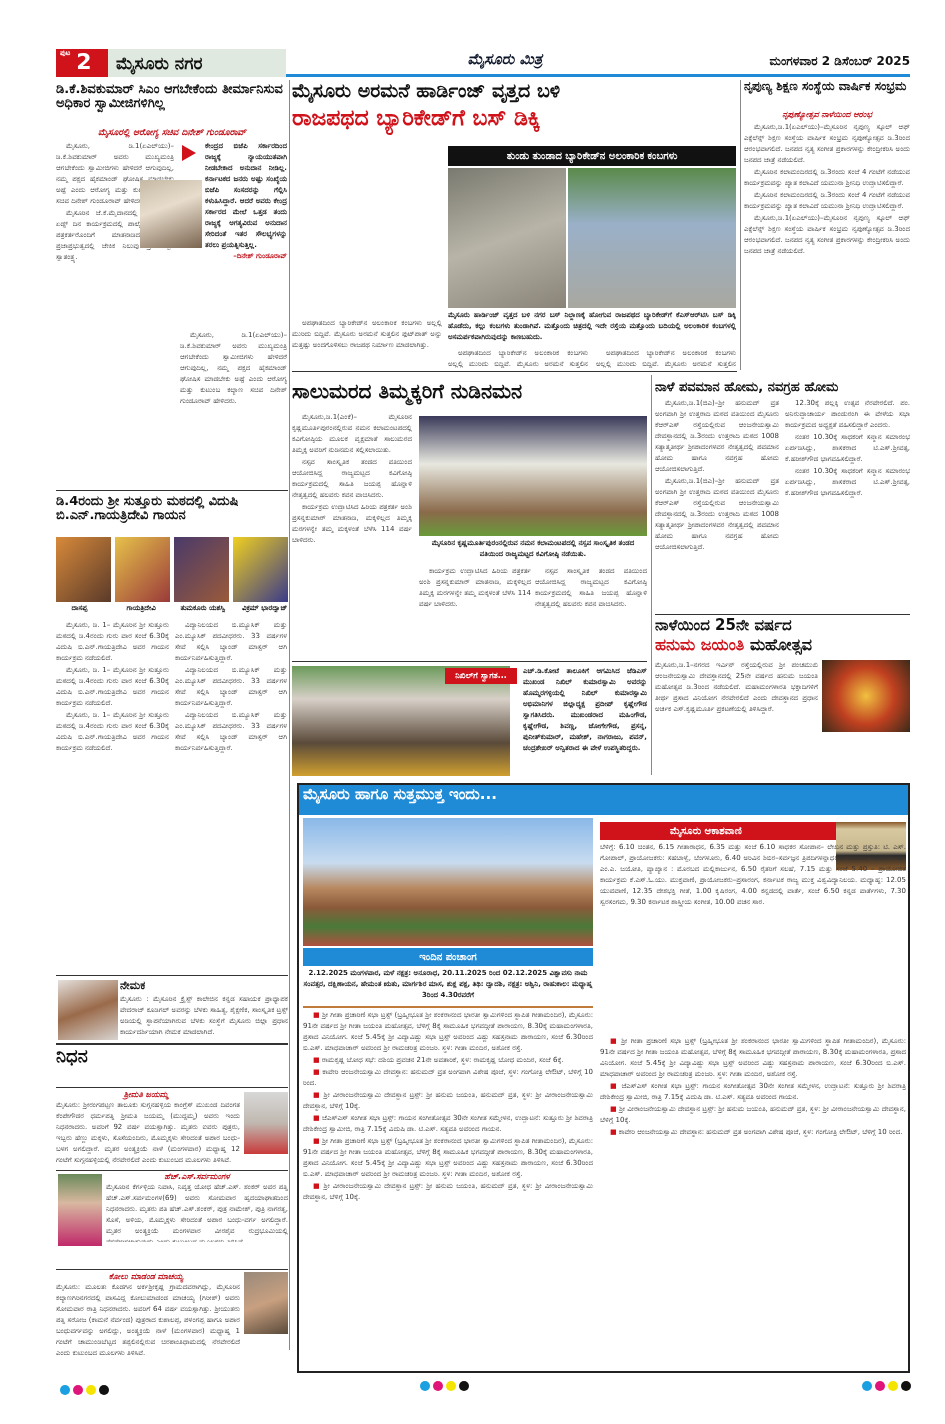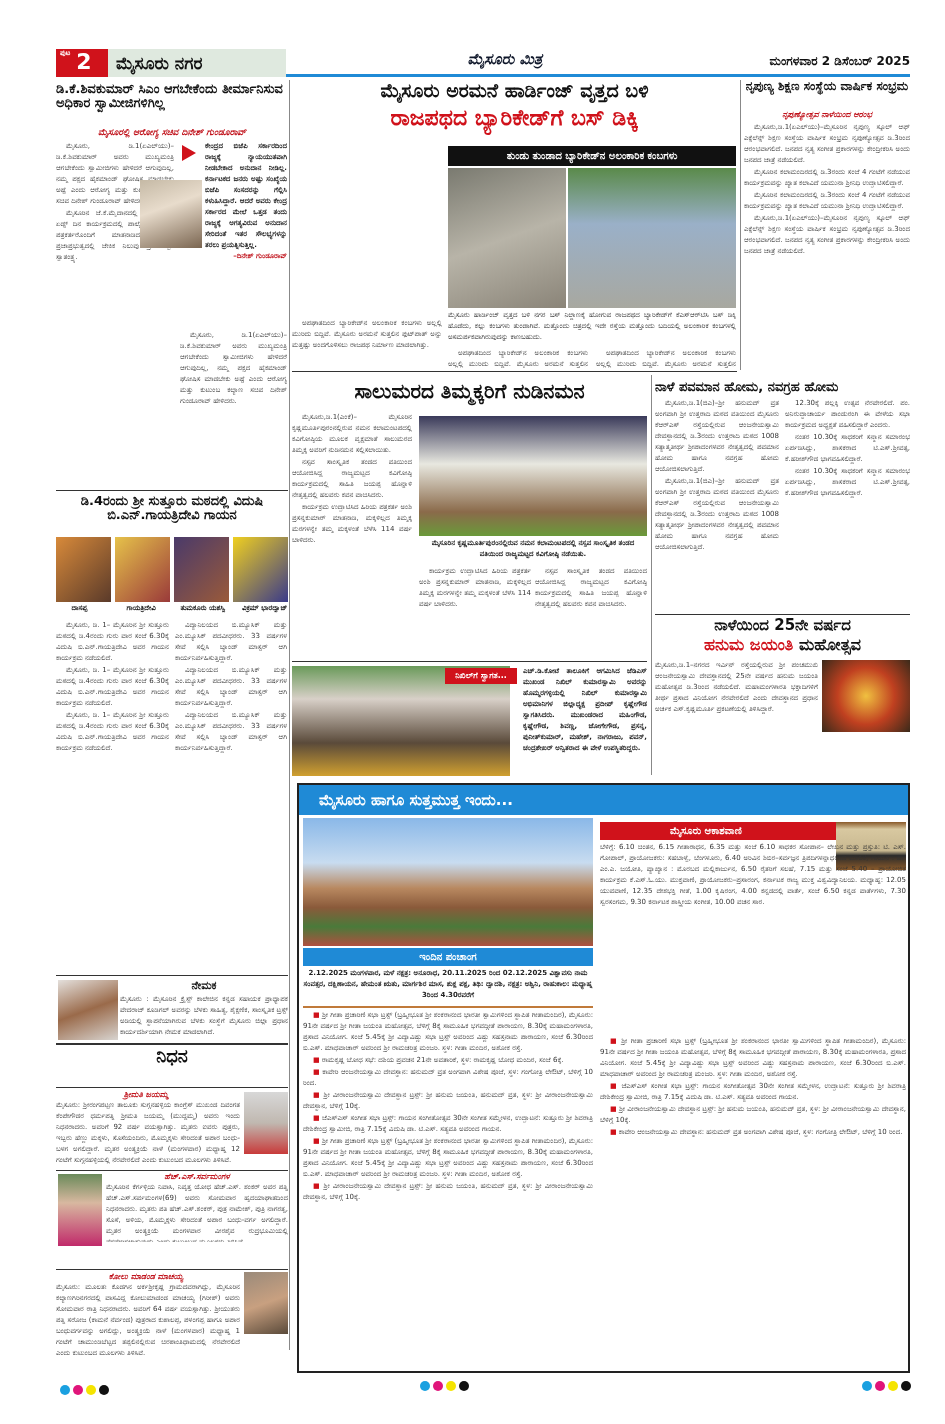--- a/index.html
+++ b/index.html
@@ -1,21 +1,21 @@
 <!DOCTYPE html>
 <html><head>
 <meta charset="utf-8">
 <style>
 *{box-sizing:border-box;margin:0;padding:0}
 body{width:945px;height:1424px;background:#fff;font-family:"DejaVu Sans",sans-serif;color:#111;position:relative;overflow:hidden}
 .abs{position:absolute}
 .txt{font-size:7px;line-height:11px;color:#333;text-align:justify;overflow:hidden}
 .txt p{margin-bottom:1px;text-indent:10px}
 .photo{background:linear-gradient(135deg,#8a7a6a,#c4b29a 40%,#5a4a3a);overflow:hidden}
-.hl{font-weight:bold;color:#111;text-align:center;line-height:1.1}
+.hl{font-weight:bold;color:#111;line-height:1.1}
 .red{color:#d0121b}
 .sub{color:#c0121b;font-weight:bold;text-align:center;font-style:italic}
 .caption{font-size:7px;font-weight:bold;text-align:center;color:#111}
 .rule{background:#333}
 .vrule{background:#888}
 .dot{width:10px;height:10px;border-radius:50%;display:inline-block;margin-right:3px}
 </style>
 </head>
 <body>
 
@@ -99,21 +99,21 @@
 </div>
 
 <div class="abs vrule" style="left:289px;top:80px;width:1px;height:1270px"></div>
 <div class="abs hl" style="left:292px;top:80px;width:445px;font-size:19px">ಮೈಸೂರು ಅರಮನೆ ಹಾರ್ಡಿಂಜ್ ವೃತ್ತದ ಬಳಿ</div>
 <div class="abs hl red" style="left:292px;top:106px;width:445px;font-size:22px">ರಾಜಪಥದ ಬ್ಯಾರಿಕೇಡ್‌ಗೆ ಬಸ್ ಡಿಕ್ಕಿ</div>
 <div class="abs txt" style="left:292px;top:145px;width:155px;height:170px">
 </div>
 <div class="abs" style="left:448px;top:146px;width:288px;height:20px;background:#111;color:#fff;font-size:10px;font-weight:bold;text-align:center;line-height:20px">ತುಂಡು ತುಂಡಾದ ಬ್ಯಾರಿಕೇಡ್‌ನ ಅಲಂಕಾರಿಕ ಕಂಬಗಳು</div>
 <div class="abs photo" style="left:448px;top:168px;width:118px;height:140px;background:linear-gradient(160deg,#7a7a70,#b8b4a8 50%,#8a8478)"></div>
 <div class="abs photo" style="left:568px;top:168px;width:168px;height:140px;background:linear-gradient(180deg,#5a8a4a,#9ab0c8 40%,#a8a8a0)"></div>
-<div class="abs txt" style="left:448px;top:310px;width:288px;height:36px;font-weight:normal;color:#222">ಮೈಸೂರು ಹಾರ್ಡಿಂಜ್ ವೃತ್ತದ ಬಳಿ ನಗರ ಬಸ್ ನಿಲ್ದಾಣಕ್ಕೆ ಹೋಗುವ ರಾಜಪಥದ ಬ್ಯಾರಿಕೇಡ್‌ಗೆ ಕೆಎಸ್‌ಆರ್‌ಟಿಸಿ ಬಸ್ ಡಿಕ್ಕಿ ಹೊಡೆದು, ಕಲ್ಲು ಕಂಬಗಳು ತುಂಡಾಗಿವೆ. ಮತ್ತೊಂದು ಚಿತ್ರದಲ್ಲಿ ಇದೇ ರಸ್ತೆಯ ಮತ್ತೊಂದು ಬದಿಯಲ್ಲಿ ಅಲಂಕಾರಿಕ ಕಂಬಗಳಲ್ಲಿ ಅಸಮರ್ಪಕವಾಗಿರುವುದನ್ನು ಕಾಣಬಹುದು.</div>
+<div class="abs txt" style="left:448px;top:310px;width:288px;height:36px;font-weight:bold;color:#222">ಮೈಸೂರು ಹಾರ್ಡಿಂಜ್ ವೃತ್ತದ ಬಳಿ ನಗರ ಬಸ್ ನಿಲ್ದಾಣಕ್ಕೆ ಹೋಗುವ ರಾಜಪಥದ ಬ್ಯಾರಿಕೇಡ್‌ಗೆ ಕೆಎಸ್‌ಆರ್‌ಟಿಸಿ ಬಸ್ ಡಿಕ್ಕಿ ಹೊಡೆದು, ಕಲ್ಲು ಕಂಬಗಳು ತುಂಡಾಗಿವೆ. ಮತ್ತೊಂದು ಚಿತ್ರದಲ್ಲಿ ಇದೇ ರಸ್ತೆಯ ಮತ್ತೊಂದು ಬದಿಯಲ್ಲಿ ಅಲಂಕಾರಿಕ ಕಂಬಗಳಲ್ಲಿ ಅಸಮರ್ಪಕವಾಗಿರುವುದನ್ನು ಕಾಣಬಹುದು.</div>
 <div class="abs txt" style="left:292px;top:318px;width:150px;height:48px">
     <p>ಅಪಘಾತದಿಂದ ಬ್ಯಾರಿಕೇಡ್‌ನ ಅಲಂಕಾರಿಕ ಕಂಬಗಳು ಅಲ್ಲಲ್ಲಿ ಮುರಿದು ಬಿದ್ದಿವೆ. ಮೈಸೂರು ಅರಮನೆ ಸುತ್ತಲಿನ ಫುಟ್‌ಪಾತ್ ಅನ್ನು ಮತ್ತಷ್ಟು ಅಂದಗೊಳಿಸಲು ರಾಜಪಥ ನಿರ್ಮಾಣ ಮಾಡಲಾಗಿತ್ತು.</p>
   </div>
 <div class="abs txt" style="left:448px;top:348px;width:140px;height:20px">
     <p>ಅಪಘಾತದಿಂದ ಬ್ಯಾರಿಕೇಡ್‌ನ ಅಲಂಕಾರಿಕ ಕಂಬಗಳು ಅಲ್ಲಲ್ಲಿ ಮುರಿದು ಬಿದ್ದಿವೆ. ಮೈಸೂರು ಅರಮನೆ ಸುತ್ತಲಿನ ಫುಟ್‌ಪಾತ್ ಅನ್ನು ಮತ್ತಷ್ಟು ಅಂದಗೊಳಿಸಲು ರಾಜಪಥ ನಿರ್ಮಾಣ ಮಾಡಲಾಗಿತ್ತು.</p>
   </div>
 <div class="abs txt" style="left:596px;top:348px;width:140px;height:20px">
     <p>ಅಪಘಾತದಿಂದ ಬ್ಯಾರಿಕೇಡ್‌ನ ಅಲಂಕಾರಿಕ ಕಂಬಗಳು ಅಲ್ಲಲ್ಲಿ ಮುರಿದು ಬಿದ್ದಿವೆ. ಮೈಸೂರು ಅರಮನೆ ಸುತ್ತಲಿನ ಫುಟ್‌ಪಾತ್ ಅನ್ನು ಮತ್ತಷ್ಟು ಅಂದಗೊಳಿಸಲು ರಾಜಪಥ ನಿರ್ಮಾಣ ಮಾಡಲಾಗಿತ್ತು.</p>
   </div>
 <div class="abs rule" style="left:292px;top:371px;width:445px;height:1px"></div>
@@ -163,21 +163,21 @@
   <span>ಮಹೋತ್ಸವ</span>
 </div>
 <div class="abs photo" style="left:822px;top:660px;width:88px;height:72px;background:radial-gradient(circle,#f0c040,#c04020 50%,#3a2a1a)"></div>
 <div class="abs txt" style="left:655px;top:660px;width:255px;height:118px;padding-right:92px">ಮೈಸೂರು,ಡಿ.1–ನಗರದ ಇರ್ವಿನ್ ರಸ್ತೆಯಲ್ಲಿರುವ ಶ್ರೀ ಪಂಚಮುಖಿ ಆಂಜನೇಯಸ್ವಾಮಿ ದೇವಸ್ಥಾನದಲ್ಲಿ 25ನೇ ವರ್ಷದ ಹನುಮ ಜಯಂತಿ ಮಹೋತ್ಸವ ಡಿ.3ರಿಂದ ನಡೆಯಲಿದೆ. ಮಹಾಮಂಗಳಾರತಿ ಭಕ್ತಾದಿಗಳಿಗೆ ತೀರ್ಥ ಪ್ರಸಾದ ವಿನಿಯೋಗ ನೆರವೇರಲಿದೆ ಎಂದು ದೇವಸ್ಥಾನದ ಪ್ರಧಾನ ಅರ್ಚಕ ಎಸ್.ಕೃಷ್ಣಮೂರ್ತಿ ಪ್ರಕಟಣೆಯಲ್ಲಿ ತಿಳಿಸಿದ್ದಾರೆ.</div>
 
 <div class="abs photo" style="left:292px;top:666px;width:218px;height:110px;background:linear-gradient(180deg,#6a9a5a,#d8d0c8 30%,#5a4a3a 70%,#d0a030)"></div>
 <div class="abs" style="left:445px;top:668px;width:72px;height:16px;background:#d0121b;color:#fff;font-size:8px;font-weight:bold;text-align:center;line-height:16px">ನಿಖಿಲ್‌ಗೆ ಸ್ವಾಗತ...</div>
 <div class="abs txt" style="left:523px;top:666px;width:124px;height:110px;font-weight:bold;color:#222">ಎಚ್.ಡಿ.ಕೋಟೆ ತಾಲೂಕಿಗೆ ಆಗಮಿಸಿದ ಜೆಡಿಎಸ್ ಮುಖಂಡ ನಿಖಿಲ್ ಕುಮಾರಸ್ವಾಮಿ ಅವರನ್ನು ಹೊಮ್ಮರಗಳ್ಳಿಯಲ್ಲಿ ನಿಖಿಲ್ ಕುಮಾರಸ್ವಾಮಿ ಅಭಿಮಾನಿಗಳ ಜಿಲ್ಲಾಧ್ಯಕ್ಷ ಪ್ರದೀಪ್ ಕೃಷ್ಣೇಗೌಡ ಸ್ವಾಗತಿಸಿದರು. ಮುಖಂಡರಾದ ಮಹಿಂಗೌಡ, ಕೃಷ್ಣೇಗೌಡ, ಶಿವಣ್ಣ, ಜೋಗೇಗೌಡ, ಪ್ರಸನ್ನ, ಪುನೀತ್‌ಕುಮಾರ್, ಮಹೇಶ್, ನಾಗರಾಜು, ಪವನ್, ಚಂದ್ರಶೇಖರ್ ಅನ್ವಿತರಾದ ಈ ವೇಳೆ ಉಪಸ್ಥಿತರಿದ್ದರು.</div>
 
 <div class="abs" style="left:297px;top:783px;width:613px;height:590px;border:2px solid #222"></div>
-<div class="abs" style="left:299px;top:785px;width:609px;height:30px;background:#1f8ad6;display:flex;align-items:center;padding-left:20px">
+<div class="abs" style="left:299px;top:785px;width:609px;height:30px;background:#1f8ad6;display:flex;align-items:flex-start;padding-left:4px">
   <span style="color:#fff;font-size:15px;font-weight:bold">ಮೈಸೂರು ಹಾಗೂ ಸುತ್ತಮುತ್ತ ಇಂದು...</span>
 </div>
 <div class="abs photo" style="left:303px;top:818px;width:290px;height:128px;background:linear-gradient(180deg,#8ab8e8 0%,#c8dcf0 35%,#b88860 55%,#8a5a3a 70%,#4a7a3a 85%,#b05040)"></div>
 <div class="abs" style="left:303px;top:948px;width:290px;height:18px;background:#1f8ad6;color:#fff;font-size:10px;font-weight:bold;text-align:center;line-height:18px">ಇಂದಿನ ಪಂಚಾಂಗ</div>
 <div class="abs txt" style="left:303px;top:968px;width:290px;height:36px;text-align:center;font-weight:bold;color:#222">2.12.2025 ಮಂಗಳವಾರ, ಮಳೆ ನಕ್ಷತ್ರ: ಅನೂರಾಧ, 20.11.2025 ರಿಂದ 02.12.2025 ವಿಶ್ವಾವಸು ನಾಮ ಸಂವತ್ಸರ, ದಕ್ಷಿಣಾಯನ, ಹೇಮಂತ ಋತು, ಮಾರ್ಗಶಿರ ಮಾಸ, ಶುಕ್ಲ ಪಕ್ಷ, ತಿಥಿ: ದ್ವಾದಶಿ, ನಕ್ಷತ್ರ: ಅಶ್ವಿನಿ, ರಾಹುಕಾಲ: ಮಧ್ಯಾಹ್ನ 3ರಿಂದ 4.30ರವರೆಗೆ</div>
 <div class="abs" style="left:303px;top:1006px;width:290px;height:2px;background:#c07a3a"></div>
 <div class="abs txt" style="left:303px;top:1010px;width:290px;height:358px">
   <p><span style="color:#d0121b">■ </span><span>ಶ್ರೀ ಗೀತಾ ಪ್ರಚಾರಿಣಿ ಸಭಾ ಟ್ರಸ್ಟ್ (ಬ್ರಹ್ಮೀಭೂತ ಶ್ರೀ ಶಂಕರಾನಂದ ಭಾರತೀ ಸ್ವಾಮಿಗಳಿಂದ ಸ್ಥಾಪಿತ ಗೀತಾಮಂದಿರ), ಮೈಸೂರು: 91ನೇ ವರ್ಷದ ಶ್ರೀ ಗೀತಾ ಜಯಂತಿ ಮಹೋತ್ಸವ, ಬೆಳಿಗ್ಗೆ 8ಕ್ಕೆ ಸಾಮೂಹಿಕ ಭಗವದ್ಗೀತೆ ಪಾರಾಯಣ, 8.30ಕ್ಕೆ ಮಹಾಮಂಗಳಾರತಿ, ಪ್ರಸಾದ ವಿನಿಯೋಗ. ಸಂಜೆ 5.45ಕ್ಕೆ ಶ್ರೀ ವಿದ್ಯಾವಿಷ್ಣು ಸಭಾ ಟ್ರಸ್ಟ್ ಅವರಿಂದ ವಿಷ್ಣು ಸಹಸ್ರನಾಮ ಪಾರಾಯಣ, ಸಂಜೆ 6.30ರಿಂದ ಬಿ.ಎಸ್. ಮಾಧವಾಚಾರ್ ಅವರಿಂದ ಶ್ರೀ ರಾಮಚರಿತ್ರ ಮಂಜರಿ. ಸ್ಥಳ: ಗೀತಾ ಮಂದಿರ, ಅಶೋಕ ರಸ್ತೆ.</span></p>
   <p><span style="color:#d0121b">■ </span><span>ರಾಮಕೃಷ್ಣ ಬೋಧ ಸಭೆ: ದಶಿಯ ಪ್ರವಚನ 21ನೇ ಅವತಾರಿಕೆ, ಸ್ಥಳ: ರಾಮಕೃಷ್ಣ ಬೋಧ ಮಂದಿರ, ಸಂಜೆ 6ಕ್ಕೆ.</span></p>
   <p><span style="color:#d0121b">■ </span><span>ಕಾವೇರಿ ಆಂಜನೇಯಸ್ವಾಮಿ ದೇವಸ್ಥಾನ: ಹನುಮದ್ ವ್ರತ ಅಂಗವಾಗಿ ವಿಶೇಷ ಪೂಜೆ, ಸ್ಥಳ: ಗಂಗೋತ್ರಿ ಲೇಔಟ್, ಬೆಳಿಗ್ಗೆ 10 ರಿಂದ.</span></p>

